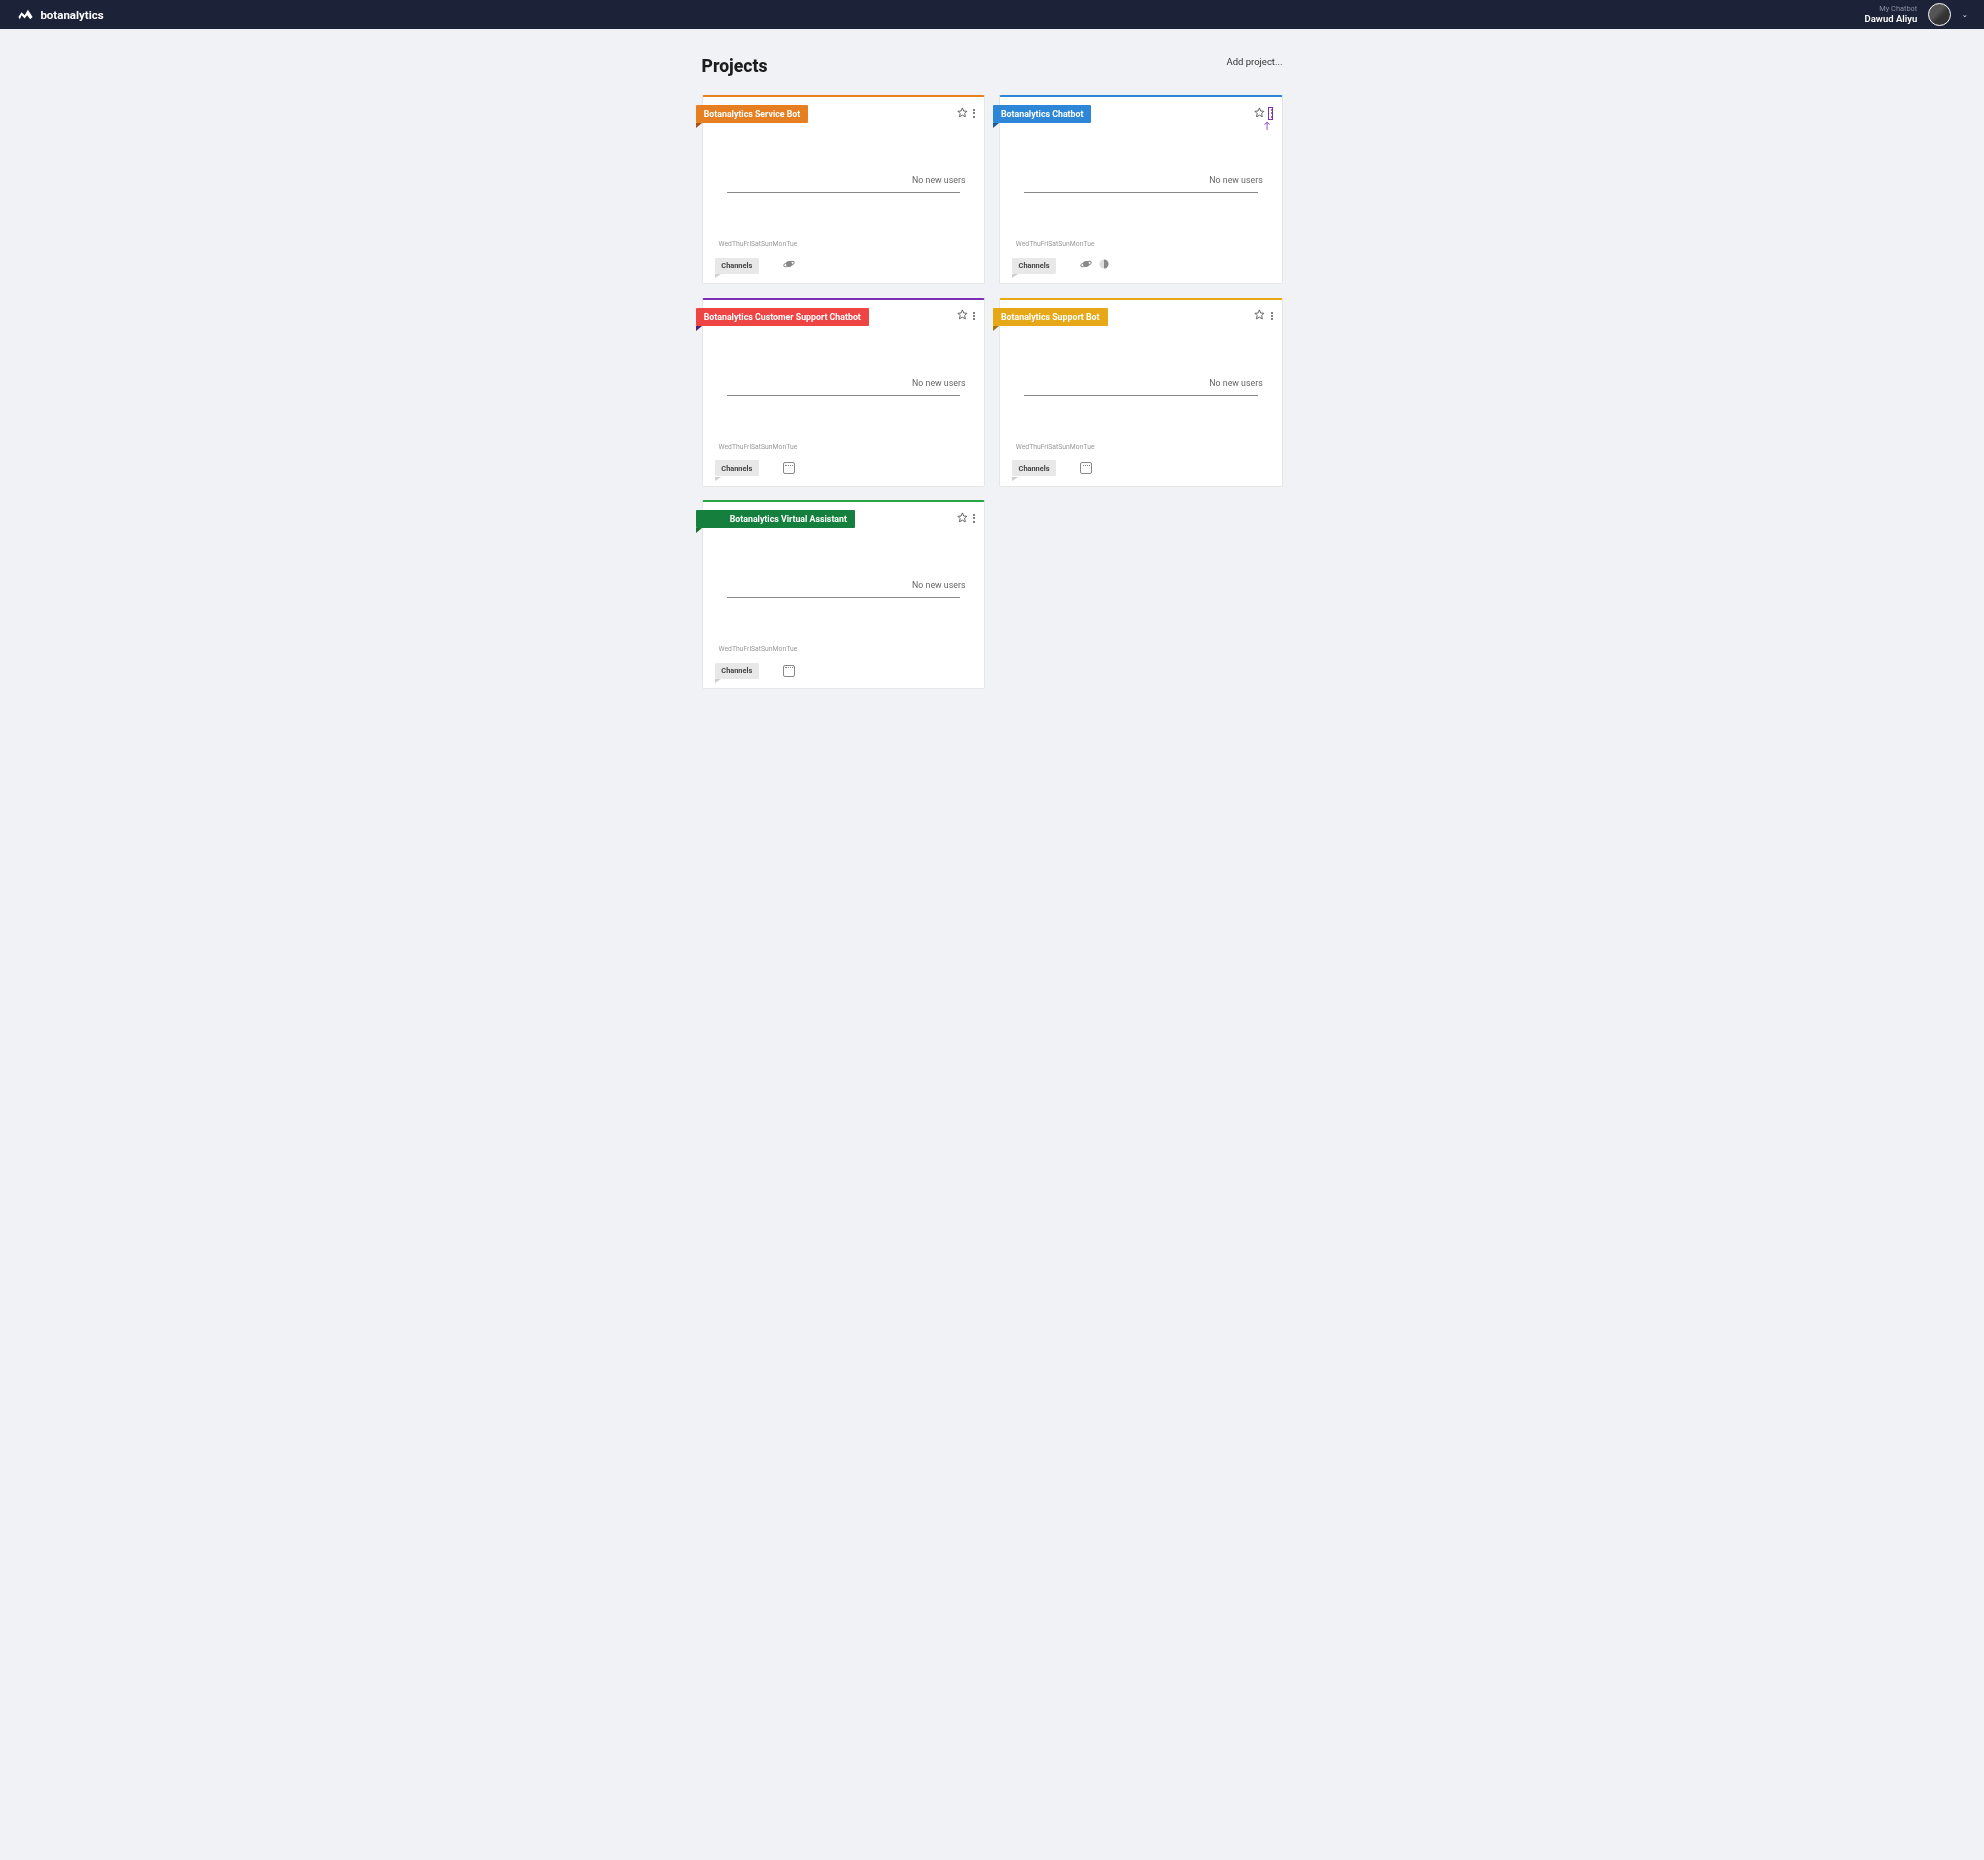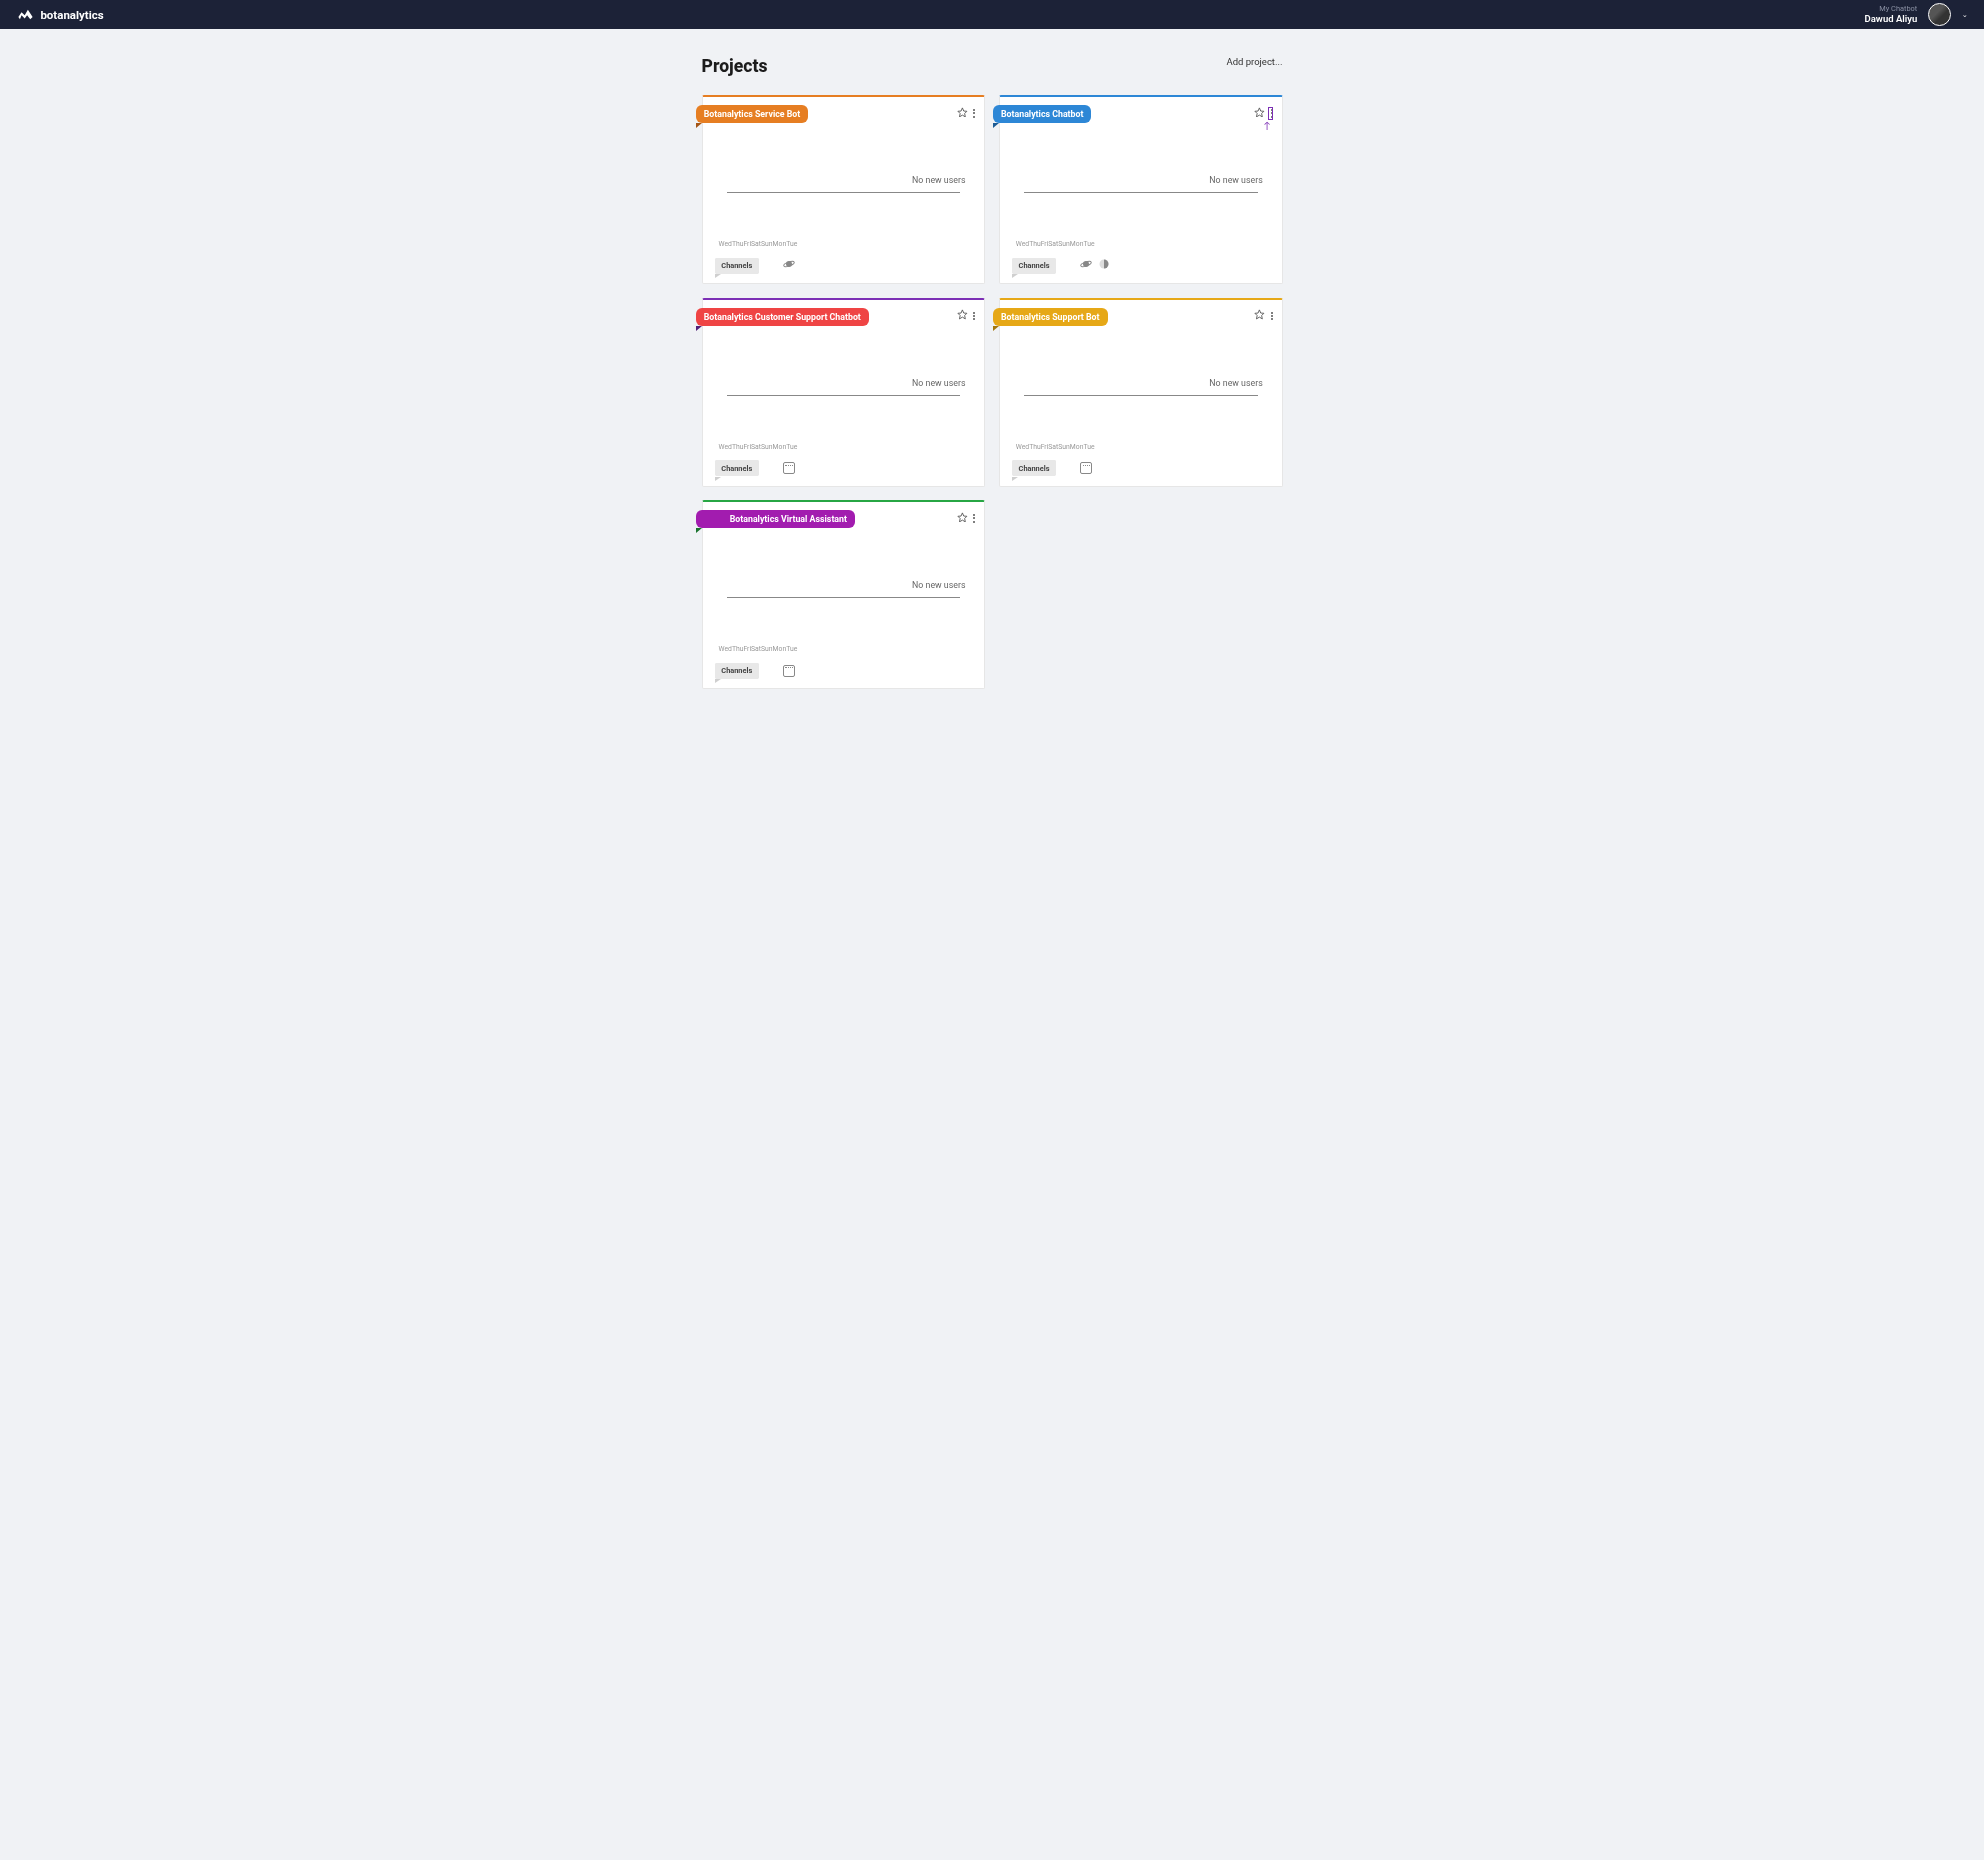--- a/index.html
+++ b/index.html
@@ -17,27 +17,27 @@
 .page-head { display: flex; justify-content: space-between; align-items: flex-start; margin-bottom: 19px; }
 .page-title { font-size: 17.6px; font-weight: 800; color: #1c1c1c; }
 .add-link { font-size: 9.5px; color: #333; cursor: pointer; }
 .grid { display: grid; grid-template-columns: 1fr 1fr; gap: 13.5px; }
 .card { background: #fff; border: 0.7px solid #e6e6e6; border-radius: 2px; position: relative; padding: 10.8px 12px 9.5px; min-height: 189px; border-top-width: 2px; display: flex; flex-direction: column; }
 .card.c-orange { border-top-color: #e67e22; }
 .card.c-blue { border-top-color: #2d87d6; }
 .card.c-purple { border-top-color: #7c2fb5; }
 .card.c-gold { border-top-color: #e6a817; }
 .card.c-green { border-top-color: #27a644; }
-.ribbon { position: absolute; top: 8px; left: -6.8px; padding: 4px 8px; color: #fff; font-weight: 700; font-size: 8.8px; border-radius: 6px; }
+.ribbon { position: absolute; top: 8px; left: -6.8px; padding: 4px 8px; color: #fff; font-weight: 700; font-size: 8.8px; border-radius: 1px; }
 .ribbon::after { content: ""; position: absolute; left: 0; bottom: -5.4px; border-style: solid; border-width: 5.4px 6.8px 0 0; border-color: transparent; }
 .c-orange .ribbon { background: #e67e22; } .c-orange .ribbon::after { border-top-color: #a45515; }
 .c-blue .ribbon { background: #2d87d6; } .c-blue .ribbon::after { border-top-color: #1c5b94; }
 .c-purple .ribbon { background: #ef4444; } .c-purple .ribbon::after { border-top-color: #521f78; }
 .c-gold .ribbon { background: #e6a817; } .c-gold .ribbon::after { border-top-color: #a4770c; }
-.c-green .ribbon { background: #a21caf; padding-left: 34px; } .c-green .ribbon::after { border-top-color: #19742d; }
+.c-green .ribbon { background: #15803d; padding-left: 34px; } .c-green .ribbon::after { border-top-color: #19742d; }
 .card-actions { position: absolute; top: 9.5px; right: 9.5px; display: flex; align-items: center; gap: 4px; color: #555; }
 .star { width: 10.8px; height: 10.8px; cursor: pointer; }
 .dots { width: 2.7px; display: flex; flex-direction: column; gap: 1.4px; cursor: pointer; padding: 1.4px; }
 .dots span { width: 2px; height: 2px; background: #555; border-radius: 50%; }
 .dots.hi { outline: 0.7px solid #7c2fb5; }
 .chart-area { flex: 1; display: flex; flex-direction: column; justify-content: flex-end; padding-top: 41px; }
 .nousers { text-align: right; font-size: 8.8px; color: #666; margin-bottom: 6.8px; padding-right: 6.8px; }
 .baseline { border-top: 0.7px solid #888; margin: 0 12px; }
 .axis { display: flex; margin: 47px 4px 0; font-size: 6.8px; color: #999; }
 .card-footer { display: flex; align-items: center; gap: 24px; margin-top: 9.5px; }

